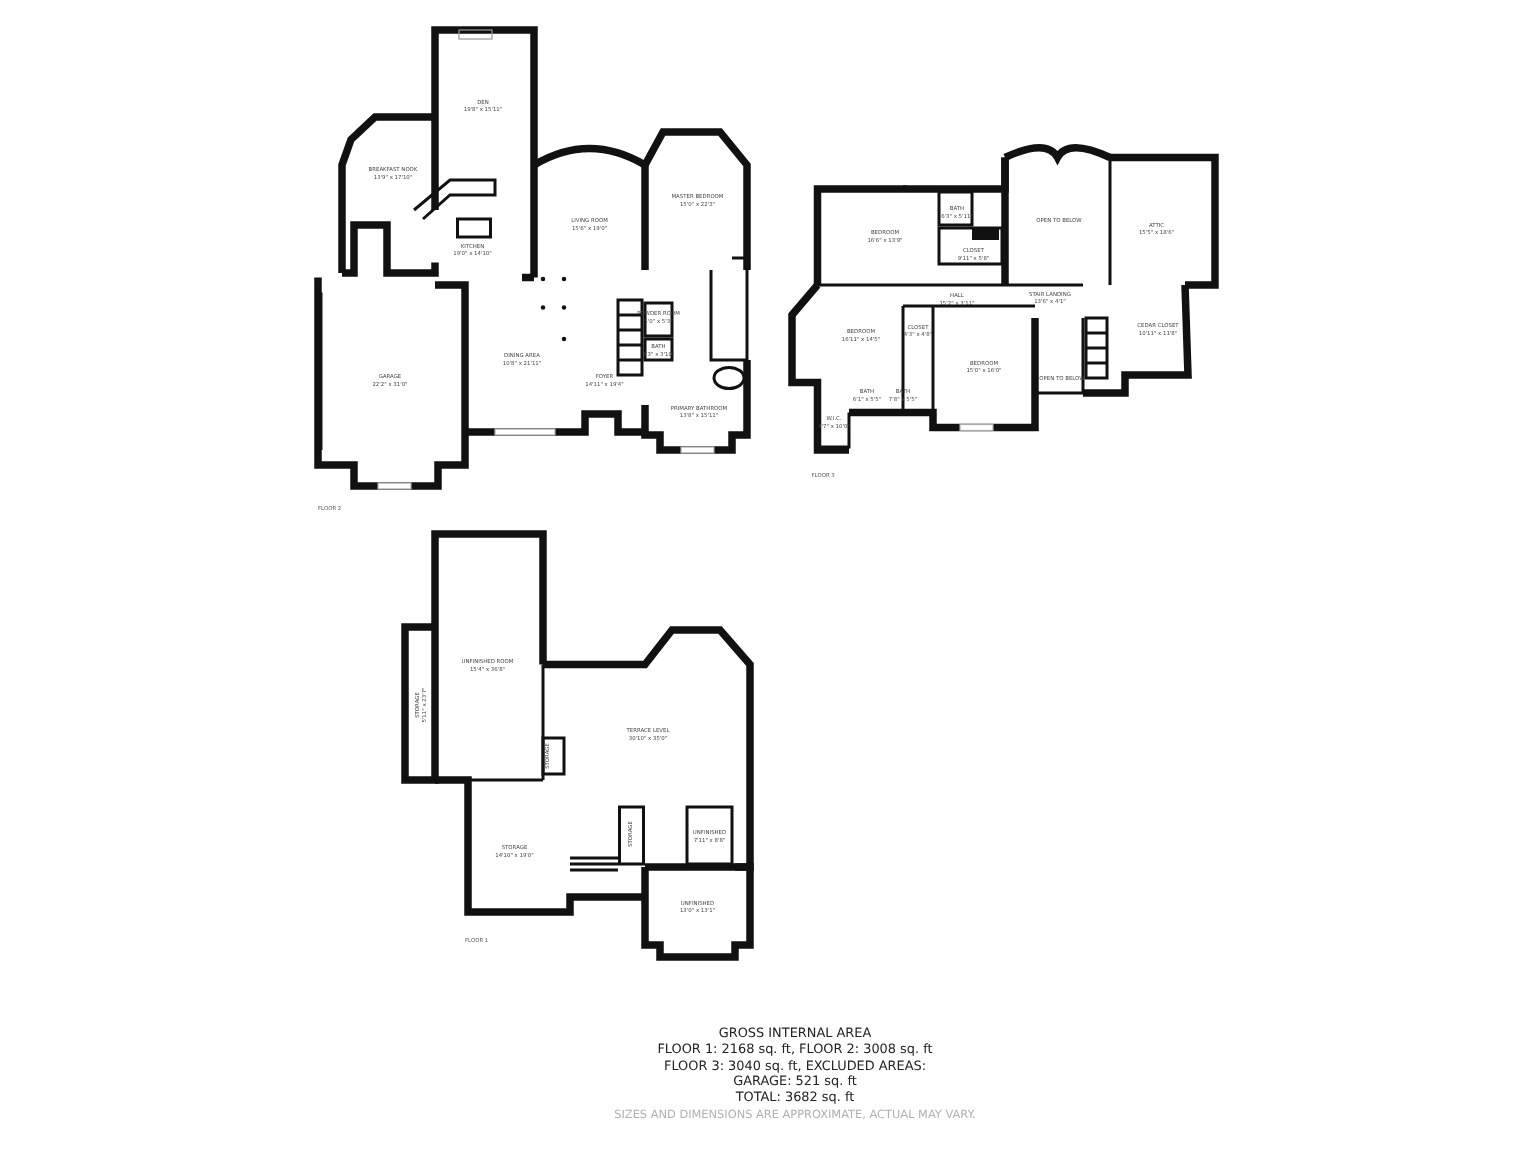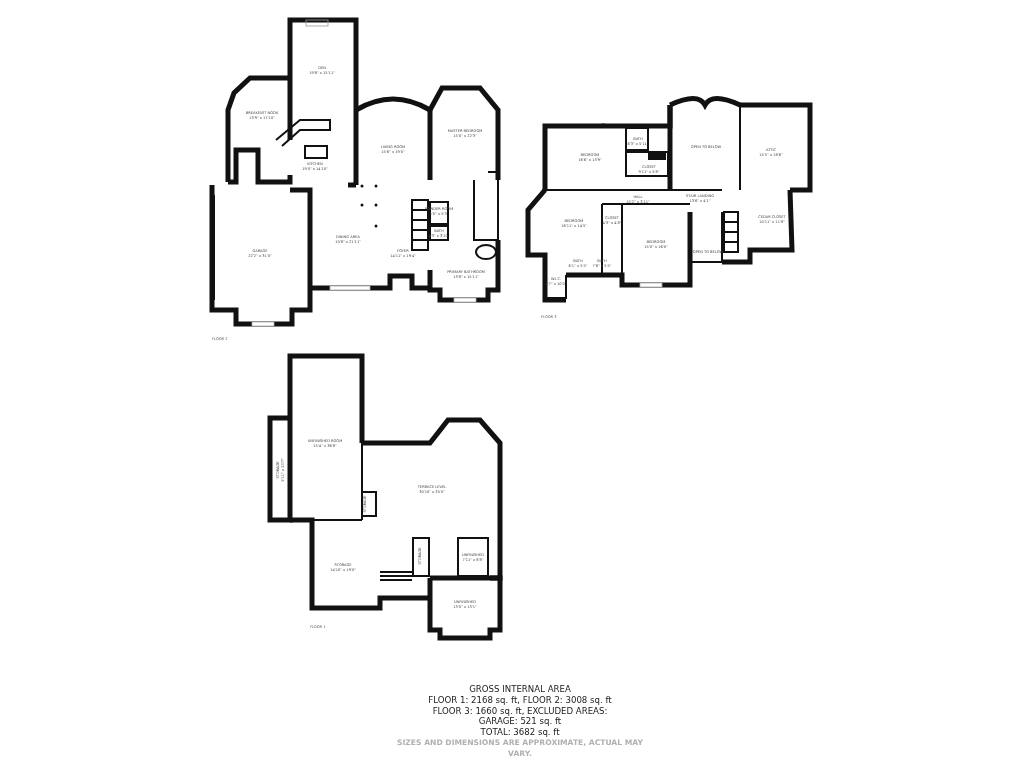--- a/index.html
+++ b/index.html
@@ -4,22 +4,22 @@
   <style>
     html, body { margin: 0; padding: 0; background: #ffffff; }
     body { width: 1024px; height: 768px; position: relative; overflow: hidden; font-family: "DejaVu Sans", sans-serif; }
     svg.plan { position: absolute; left: 0; top: 0; width: 1024px; height: 768px; }
     .wall { fill: none; stroke: #111; stroke-width: 5; stroke-linejoin: miter; }
     .thin { fill: none; stroke: #111; stroke-width: 2; }
     .hair { fill: none; stroke: #999; stroke-width: 0.8; }
     .win { fill: #fff; stroke: #aaa; stroke-width: 0.8; }
     .lbl { font-family: "DejaVu Sans", sans-serif; font-size: 3.6px; fill: #444; text-anchor: middle; }
     .flr { font-family: "DejaVu Sans", sans-serif; font-size: 3.6px; fill: #555; }
-    #area { position: absolute; left: 390px; top: 684px; width: 260px; text-align: center; color: #222; font-size: 8.6px; line-height: 10.8px; }
-    #area .disc { color: #b0b0b0; font-size: 7.6px; font-weight: bold; }
+    #area { position: absolute; left: 400px; top: 684px; width: 260px; text-align: center; color: #222; font-size: 8.6px; line-height: 10.8px; }
+    #area .disc { color: #b0b0b0; font-size: 7.6px; }
   </style>
 </head>
 <body>
 
 <svg class="plan" viewBox="0 0 1024 768" xmlns="http://www.w3.org/2000/svg">
 
   <g>
 
     <polyline class="wall" points="290,140 290,20 356,20 356,185"></polyline>
     <rect x="306" y="20" width="22" height="6" class="hair"></rect>
@@ -192,17 +192,17 @@
     <text class="lbl" x="473" y="561"><tspan>7'11" x 8'8"</tspan></text>
     <text class="lbl" x="465" y="603"><tspan>UNFINISHED</tspan></text>
     <text class="lbl" x="465" y="608"><tspan>13'0" x 13'1"</tspan></text>
     <text class="flr" x="310" y="628">FLOOR 1</text>
   </g>
 </svg>
 
 <div id="area">
   <div>GROSS INTERNAL AREA</div>
   <div>FLOOR 1: 2168 sq. ft, FLOOR 2: 3008 sq. ft</div>
-  <div>FLOOR 3: 1660 sq. ft, EXCLUDED AREAS:</div>
+  <div>FLOOR 3: 3040 sq. ft, EXCLUDED AREAS:</div>
   <div>GARAGE: 521 sq. ft</div>
   <div>TOTAL: 3682 sq. ft</div>
   <div class="disc">SIZES AND DIMENSIONS ARE APPROXIMATE, ACTUAL MAY VARY.</div>
 </div>
 
 </body></html>

